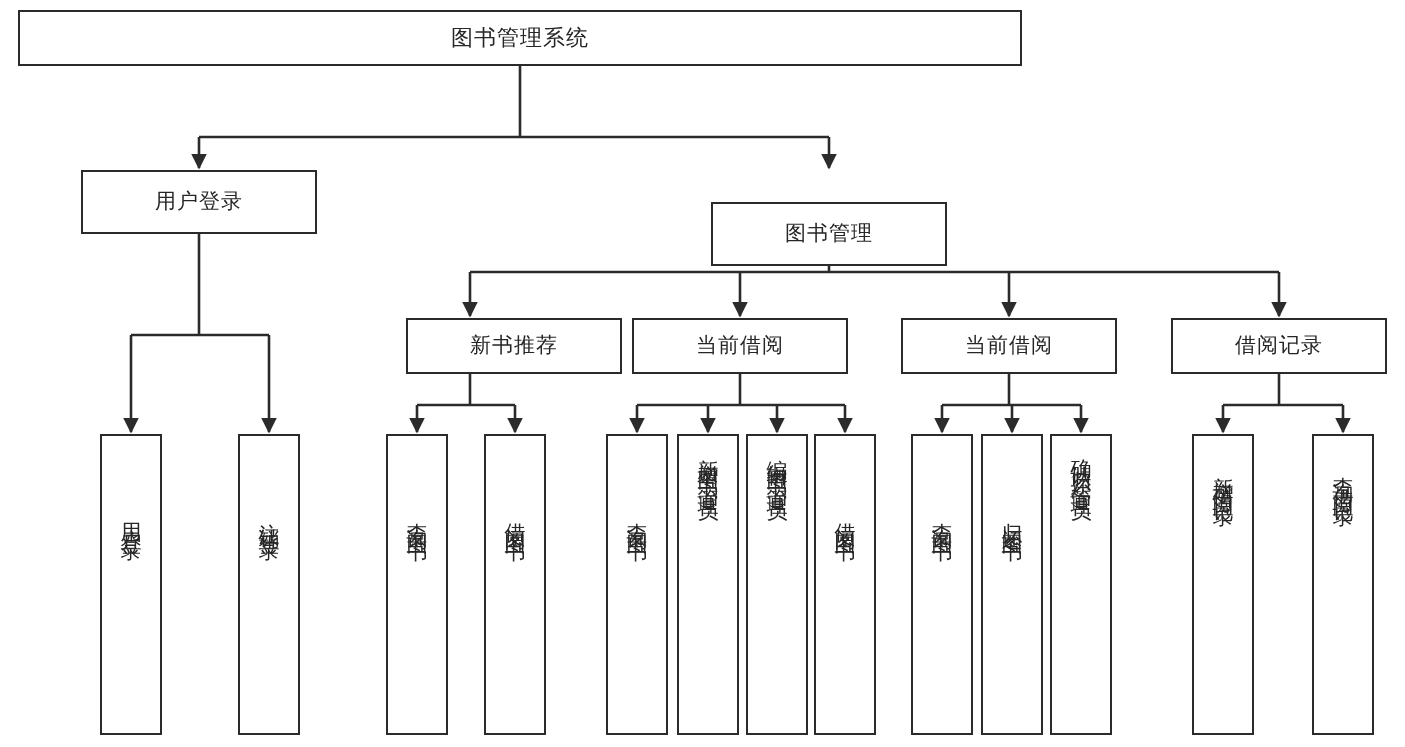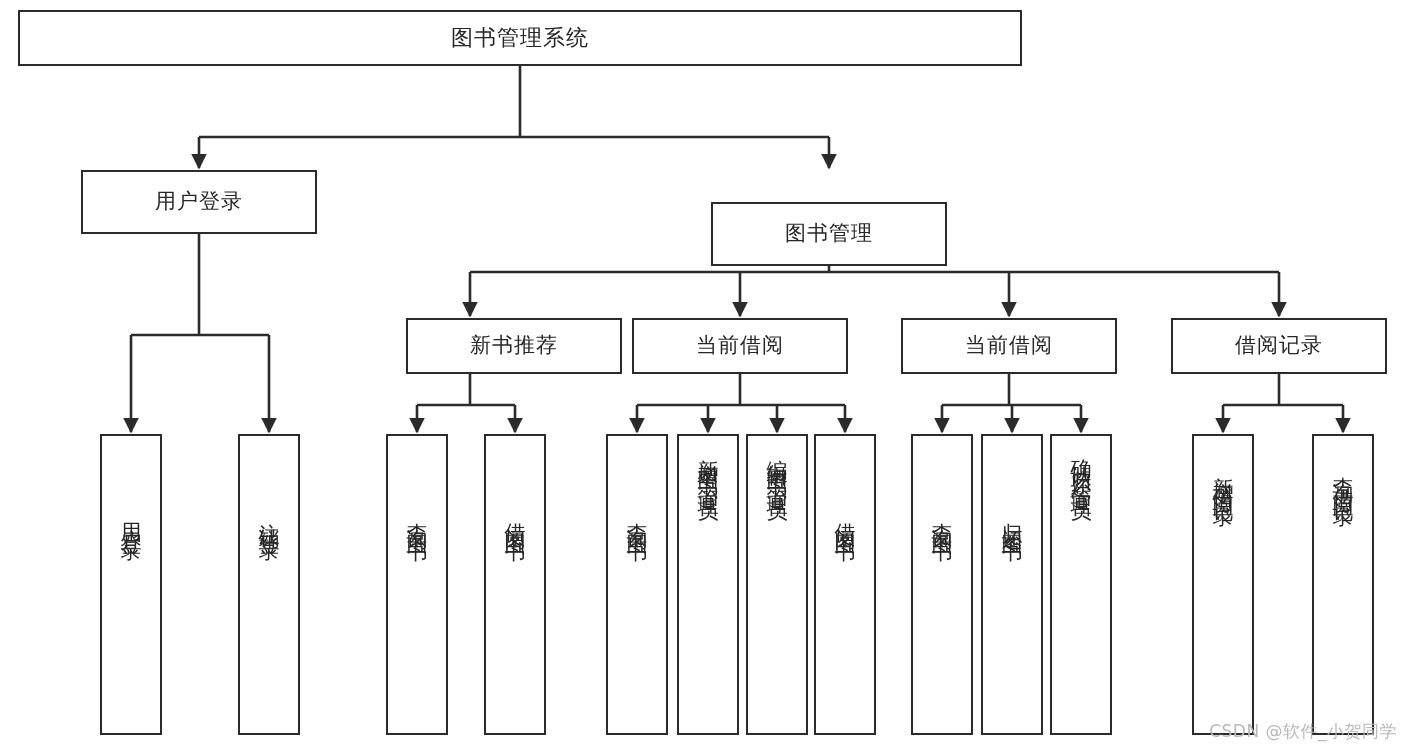--- a/index.html
+++ b/index.html
@@ -173,14 +173,13 @@
         <span class="vtext">确认归还（管理员）</span>
       </div>
       <div class="node v" style="left: 1192px; top: 434px; width: 62px; height: 301px; padding-top: 24px;">
         <span class="vtext">新增借阅记录</span>
       </div>
       <div class="node v" style="left: 1312px; top: 434px; width: 62px; height: 301px; padding-top: 24px;">
         <span class="vtext">查询借阅记录</span>
       </div>
     </div>
 
-  <div class="watermark">CSDN @软件_小贺同学</div>
 </div>
 
 </body></html>

